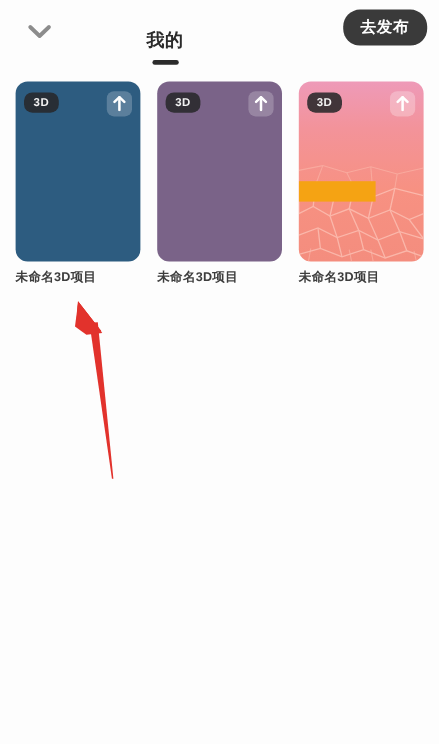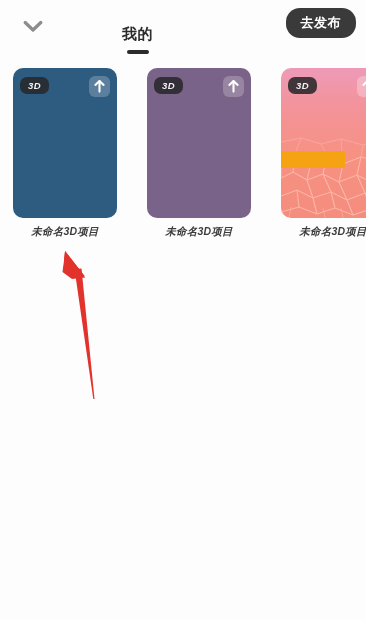--- a/index.html
+++ b/index.html
@@ -68,22 +68,21 @@
     display:flex; align-items:center; justify-content:center;
     white-space:nowrap;
   }
 
   
   .grid {
     position:absolute;
     top:68px; left:13px;
     width:344px;
     display:flex;
-    gap:30px;
-    font-style:italic;
+    gap:14px;
   }
   .card-cell {
     width:104px;
     display:flex; flex-direction:column;
   }
   .thumb {
     position:relative;
     width:104px; height:150px;
     border-radius:10px;
     overflow:hidden;
@@ -109,21 +108,20 @@
   .upload-btn svg { display:block; }
 
   .card-title {
     margin-top:6px;
     font-size:10.5px;
     font-weight:bold;
     color:#3d3d3d;
     letter-spacing:0.2px;
     line-height:14px;
     white-space:nowrap;
-    text-align:center;
   }
 
   
   .crack-layer { position:absolute; inset:0; }
   .orange-bar {
     position:absolute;
     left:0; top:55%;
     width:62%; height:11.5%;
     background:#f5a313;
   }

